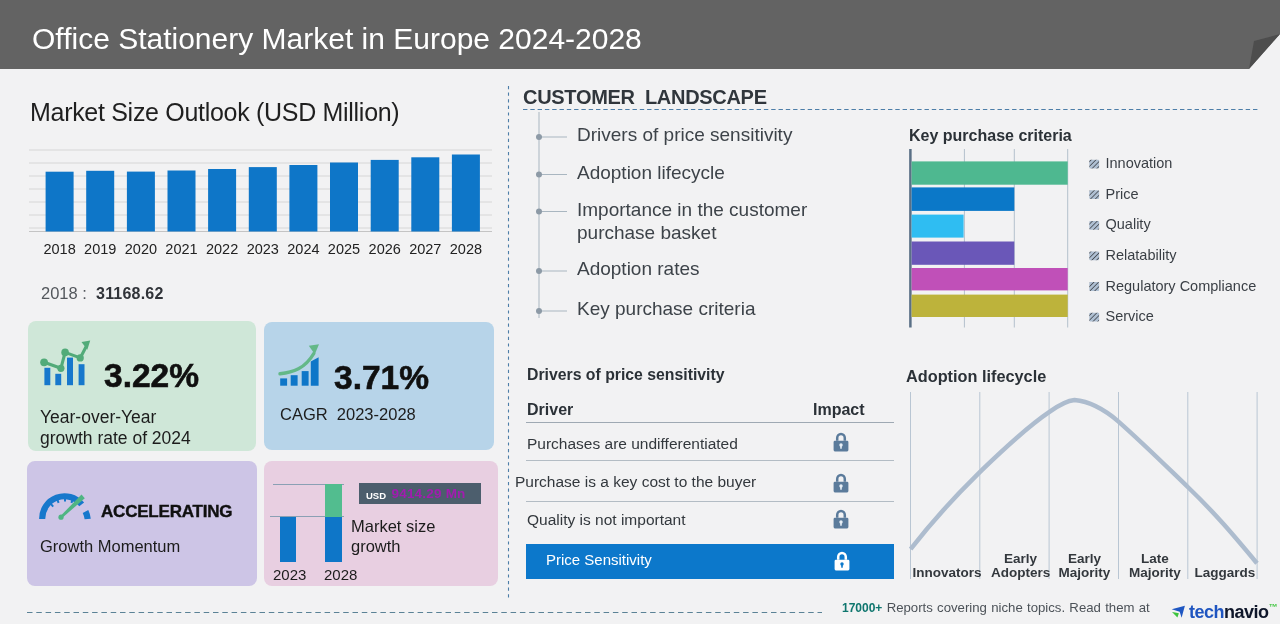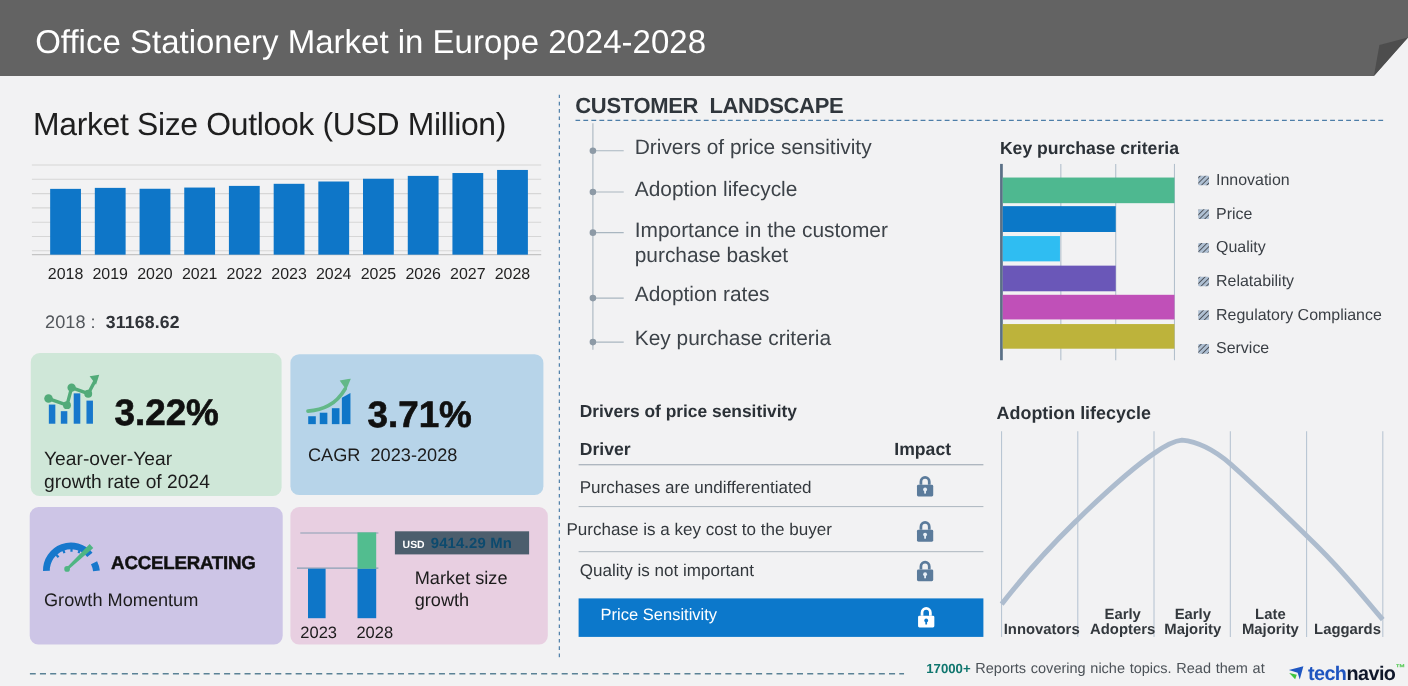--- a/index.html
+++ b/index.html
@@ -9,21 +9,21 @@
 </style>
 </head>
 <body>
 
 <svg class="abs" style="left:0;top:0" width="1280" height="70" viewBox="0 0 1280 70">
   <polygon points="0,0 1280,0 1280,34 1249,69 0,69" fill="#636363"></polygon>
   <polygon points="1254,41 1280,34 1249,69" fill="#4d4d4d"></polygon>
 </svg>
 <div class="abs" style="left:32px;top:22px;font-size:30px;color:#ffffff;letter-spacing:0px;">Office Stationery Market in Europe 2024-2028</div>
 
-<div class="abs" style="left:30px;top:98px;font-size:29px;color:#1f1f1f;letter-spacing:-0.3px;">Market Size Outlook (USD Million)</div>
+<div class="abs" style="left:30px;top:98px;font-size:25px;color:#1f1f1f;letter-spacing:-0.3px;">Market Size Outlook (USD Million)</div>
 
 <svg class="abs" style="left:0;top:0" width="510" height="270" viewBox="0 0 510 270">
   <g stroke="#d6d6d6" stroke-width="1">
     <line x1="29" y1="150" x2="492" y2="150"></line>
     <line x1="29" y1="163" x2="492" y2="163"></line>
     <line x1="29" y1="176" x2="492" y2="176"></line>
     <line x1="29" y1="189" x2="492" y2="189"></line>
     <line x1="29" y1="202" x2="492" y2="202"></line>
     <line x1="29" y1="215" x2="492" y2="215"></line>
     <line x1="29" y1="228" x2="492" y2="228"></line>
@@ -120,22 +120,22 @@
   <rect x="16" y="56" width="16" height="45" fill="#0e76c8"></rect>
   <rect x="61" y="56" width="17" height="45" fill="#0e76c8"></rect>
   <rect x="61" y="23" width="17" height="33" fill="#52bd8f"></rect>
   <g font-size="15" fill="#1c1c1c" font-family="Liberation Sans">
     <text x="9" y="119">2023</text>
     <text x="60" y="119">2028</text>
   </g>
 </svg>
 <div class="abs" style="left:359px;top:483px;width:122px;height:21px;background:#4c5e6d;"></div>
 <div class="abs" style="left:366px;top:489.5px;font-size:9.5px;font-weight:bold;color:#fff;">USD</div>
-<div class="abs" style="left:391.5px;top:486px;font-size:13.5px;font-weight:bold;color:#0c4a6e;letter-spacing:0.2px;">9414.29 Mn</div>
-<div class="abs" style="left:377px;top:516px;font-size:16.5px;color:#1c1c1c;line-height:20px;">Market size<br>growth</div>
+<div class="abs" style="left:391.5px;top:486px;font-size:13.5px;font-weight:bold;color:#a21caf;letter-spacing:0.2px;">9414.29 Mn</div>
+<div class="abs" style="left:351px;top:516px;font-size:16.5px;color:#1c1c1c;line-height:20px;">Market size<br>growth</div>
 
 <svg class="abs" style="left:507px;top:86px" width="3" height="512" viewBox="0 0 3 512">
     <line x1="1.5" y1="0" x2="1.5" y2="512" stroke="#4d7ea8" stroke-width="1.1" stroke-dasharray="3.2,3.4"></line>
   </svg>
 
 <div class="abs" style="left:523px;top:86px;font-size:20px;font-weight:bold;color:#30363c;word-spacing:5px;letter-spacing:-0.3px;">CUSTOMER LANDSCAPE</div>
 <svg class="abs" style="left:523px;top:108px" width="737" height="3" viewBox="0 0 737 3">
     <line x1="0" y1="1.5" x2="737" y2="1.5" stroke="#4d7ea8" stroke-width="1.1" stroke-dasharray="4.4,2.9"></line>
   </svg>
 

